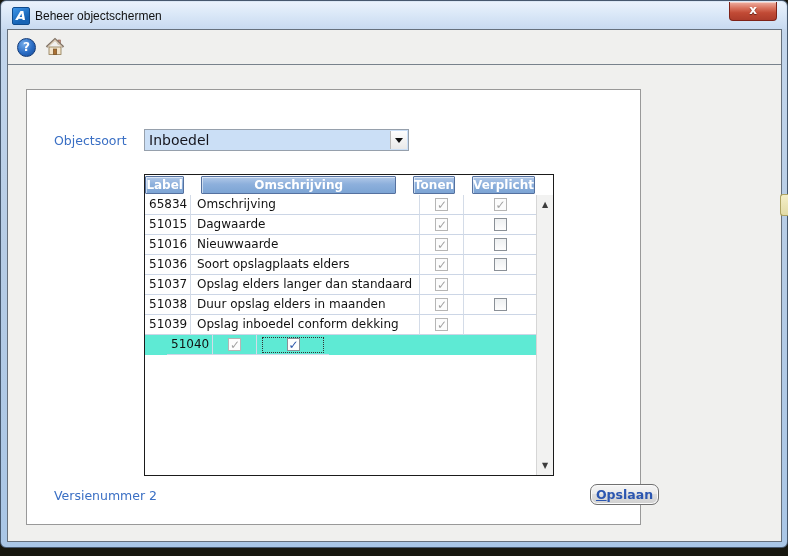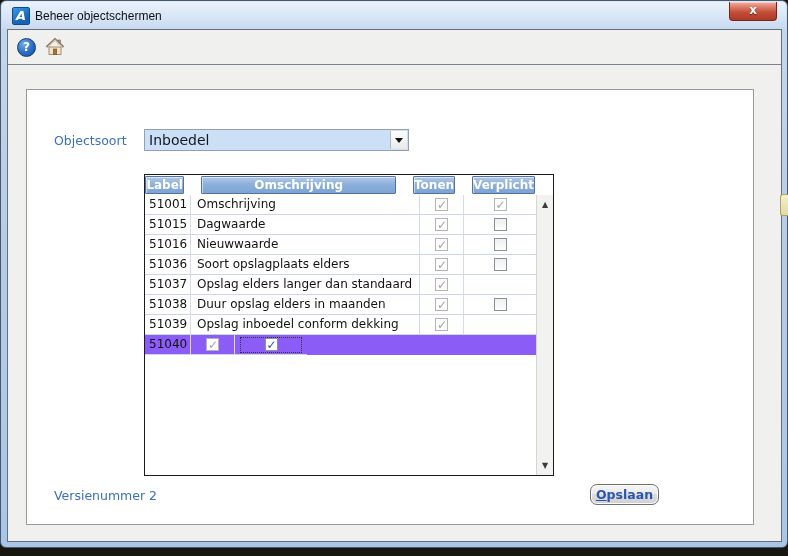--- a/index.html
+++ b/index.html
@@ -32,21 +32,21 @@
     background:#f0f0ee; border:1px solid #66707c; }
   .toolbar { position:absolute; left:0; top:0; width:100%; height:35px;
     border-bottom:1px solid #78828c; }
   .tb-help { position:absolute; left:9px; top:8px; width:19px; height:19px; border-radius:50%;
     background:radial-gradient(circle at 35% 30%, #72abe9, #2a6cc4 55%, #174a96);
     border:1px solid #123a78; color:#fff; font-weight:bold; font-size:12px;
     line-height:17px; text-align:center; cursor:pointer; }
   .tb-home { position:absolute; left:36px; top:6px; width:22px; height:22px; cursor:pointer; }
 
   
-  .panel { position:absolute; left:18px; top:59px; width:728px; height:436px;
+  .panel { position:absolute; left:18px; top:59px; width:615px; height:436px;
     background:#fff; border:1px solid #999; }
 
   .lbl-blue { color:#3a6fc4; font-size:12.5px; }
   .objectsoort-label { position:absolute; left:27px; top:43px; }
   .version-label { position:absolute; left:27px; top:398px; }
 
   .combo { position:absolute; left:117px; top:39px; width:265px; height:22px;
     background:#cbdff6; border:1px solid #96a0ac; cursor:pointer; }
   .combo-text { position:absolute; left:4px; top:2px; font-size:14px; color:#16161e; }
   .combo-btn { position:absolute; right:1px; top:1px; bottom:1px; width:17px;
@@ -62,21 +62,21 @@
   .hcell { height:18px; margin:1px 1px 0 0; border:1px solid #55719f; border-radius:1px;
     background:linear-gradient(180deg,#b1c8e8 0%,#8db0dc 45%,#7ca4d4 100%);
     box-shadow:inset 1px 1px 0 rgba(255,255,255,.55);
     color:#fff; font-weight:bold; font-size:12px; line-height:16px; text-align:center; }
   .col-label { width:46px; }
   .col-oms   { width:229px; }
   .col-tonen { width:44px; }
   .col-verpl { width:72px; }
   .grows { position:absolute; left:0; top:20px; width:391px; }
   .trow { display:flex; height:20px; background:#fff; cursor:pointer; }
-  .trow.selected { background:#8b5cf6; }
+  .trow.selected { background:#5eead4;padding-left:22px; }
   .tcell { height:20px; border-bottom:1px solid #ccd6e6; border-right:1px solid #d4dce8;
     font-size:12px; line-height:19px; color:#121212; overflow:hidden; white-space:nowrap; }
   .tcell.col-label { padding-left:4px; }
   .tcell.col-oms { padding-left:6px; }
   .tcell.center { display:flex; align-items:center; justify-content:center; }
   .tcell.col-verpl { border-right:none; }
 
   .cb { display:inline-block; width:13px; height:13px; position:relative; }
   .cb .mark { position:absolute; left:1px; top:-3px; font-size:12px; font-weight:bold; }
   .cb-dis { background:#fcfcfc; border:1px solid #b5b5b5; }
@@ -147,21 +147,21 @@
 
         <div class="grid">
           <div class="ghead">
             <div class="hcell col-label">Label</div>
             <div class="hcell col-oms">Omschrijving</div>
             <div class="hcell col-tonen">Tonen</div>
             <div class="hcell col-verpl">Verplicht</div>
           </div>
           <div class="grows">
               <div class="trow">
-                <div class="tcell col-label">51001</div>
+                <div class="tcell col-label">65834</div>
                 <div class="tcell col-oms">Omschrijving</div>
                 <div class="tcell col-tonen center">
                   <span class="cb cb-dis">
                     <span class="mark">✓</span>
                   </span>
                 </div>
                 <div class="tcell col-verpl center">
                   <span class="cb cb-dis">
                     <span class="mark">✓</span>
                   </span>

